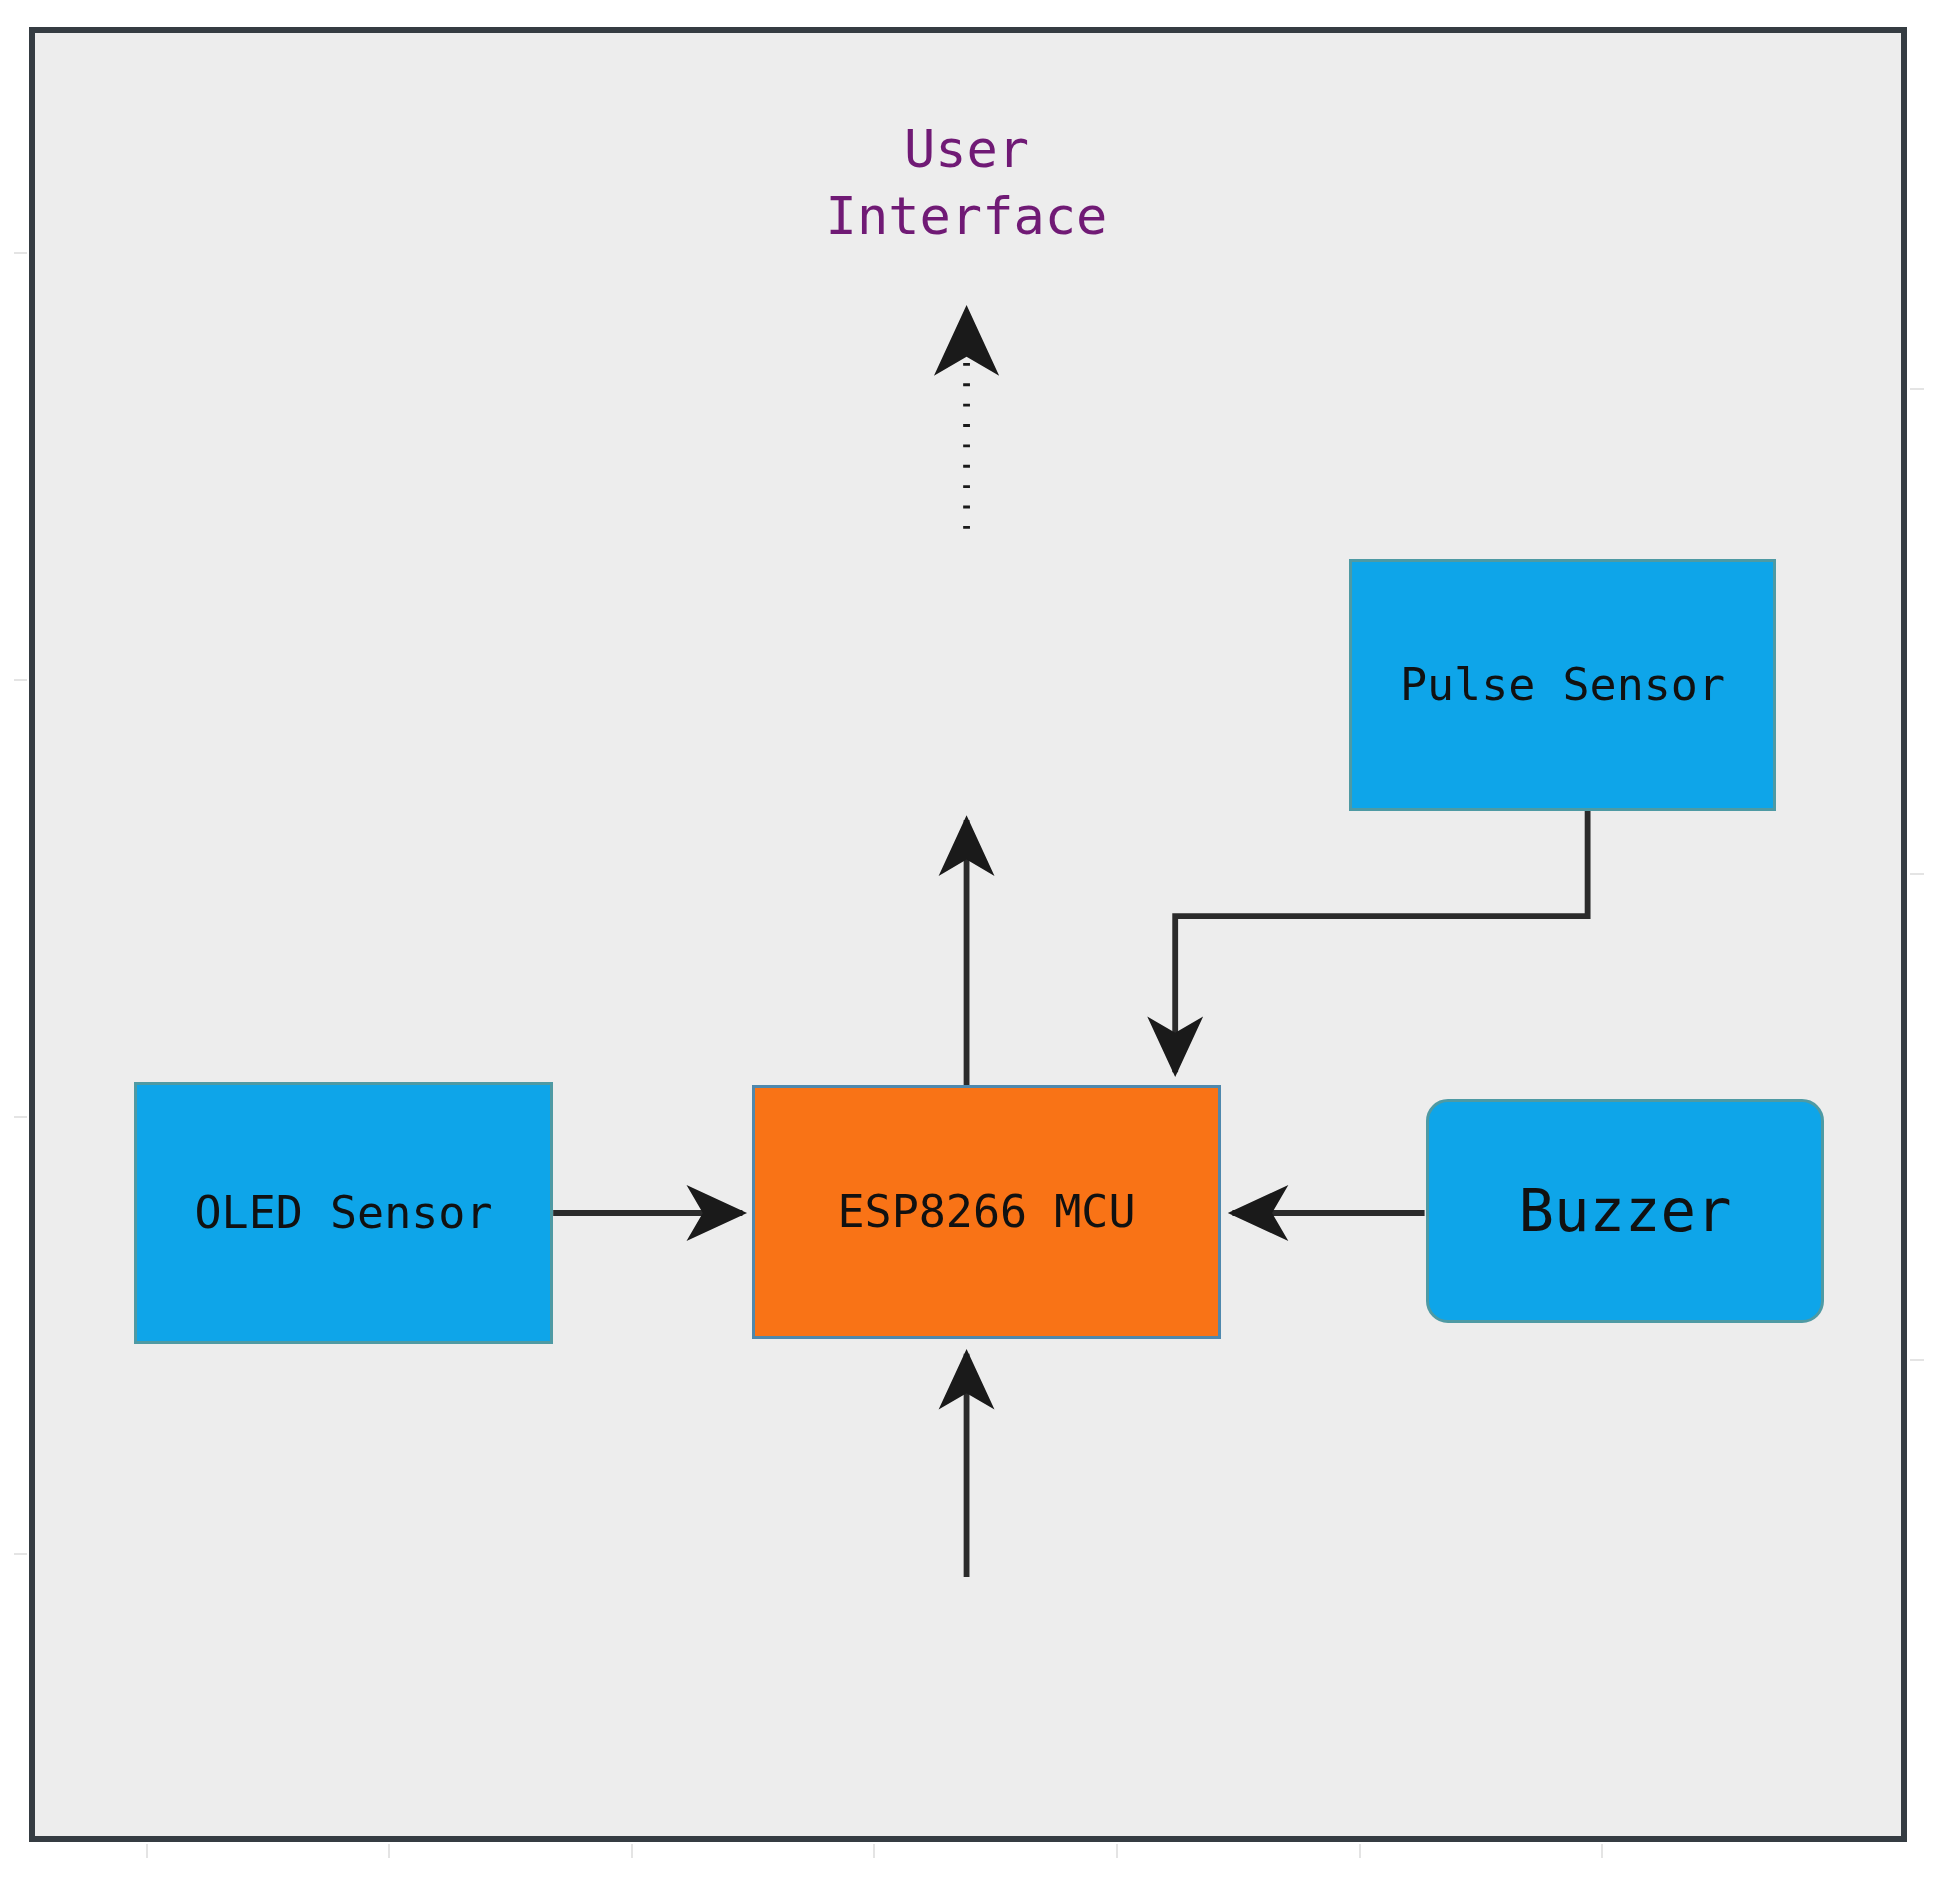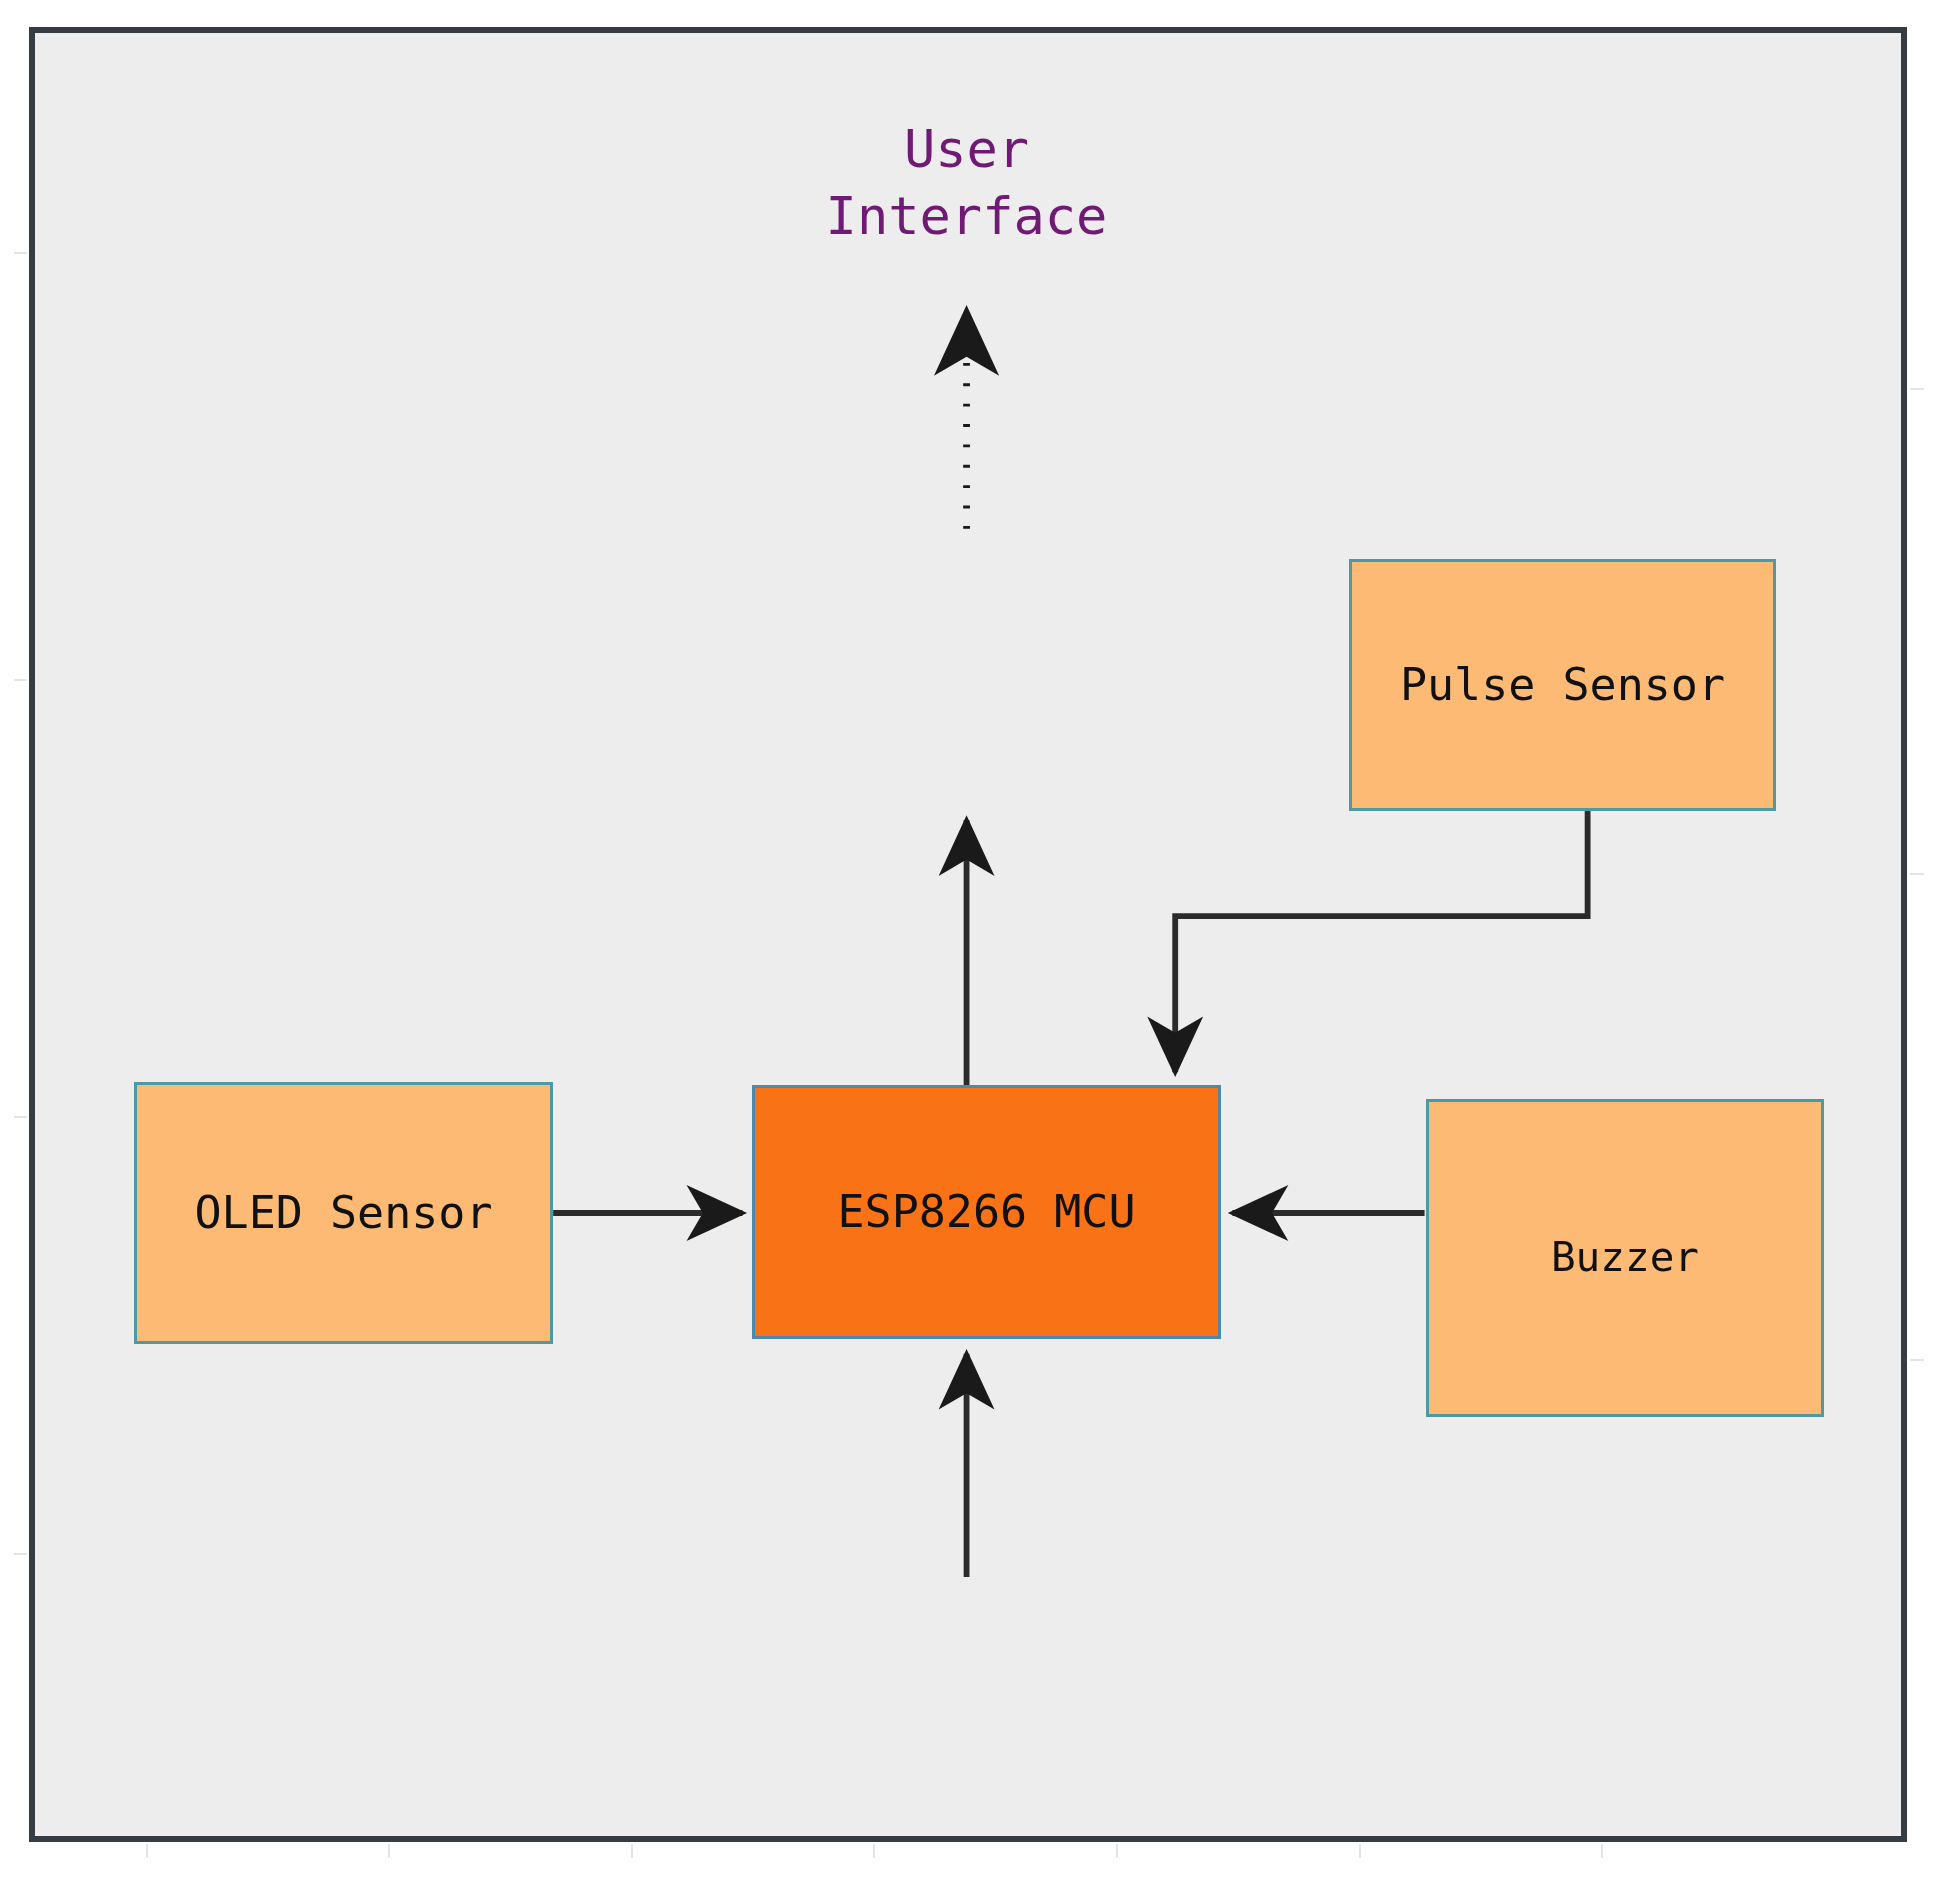--- a/index.html
+++ b/index.html
@@ -41,21 +41,21 @@
     display: flex;
     align-items: center;
     justify-content: center;
     text-align: center;
     line-height: 1.25;
     color: #111111;
     white-space: pre-line;
   }
 
   .node.teal {
-    background: #fdba74;
+    background: #0ea5e9;
     border: 3.9px solid #4e9aa4;
   }
   .node.blue {
     background: #f97316;
     border: 3.9px solid #4f88ad;
   }
   .node.orange {
     background: #e8762c;
     border: 3.9px solid #c94f18;
   }
@@ -144,17 +144,17 @@
   <div class="free-label" style="left:724px; top:116px; width:485px; font-size:52px;">User
 Interface</div>
 
 
   <div class="node teal" style="left:1349px; top:559px; width:427px; height:252px; font-size:45px;">Pulse Sensor</div>
 
   <div class="node teal" style="left:134px; top:1082px; width:419px; height:262px; font-size:45px;">OLED Sensor</div>
 
   <div class="node blue" style="left:752px; top:1085px; width:469px; height:254px; font-size:45px;">ESP8266 MCU</div>
 
-  <div class="node teal" style="left:1426px; top:1099px; width:398px; height:318px; font-size:41px;">Buzzer</div>
+  <div class="node teal" style="left:1426px; top:1099px; width:398px; height:224px; font-size:59px;border-radius:22px;">Buzzer</div>
 
 
 </div>
 
 
 </body></html>

